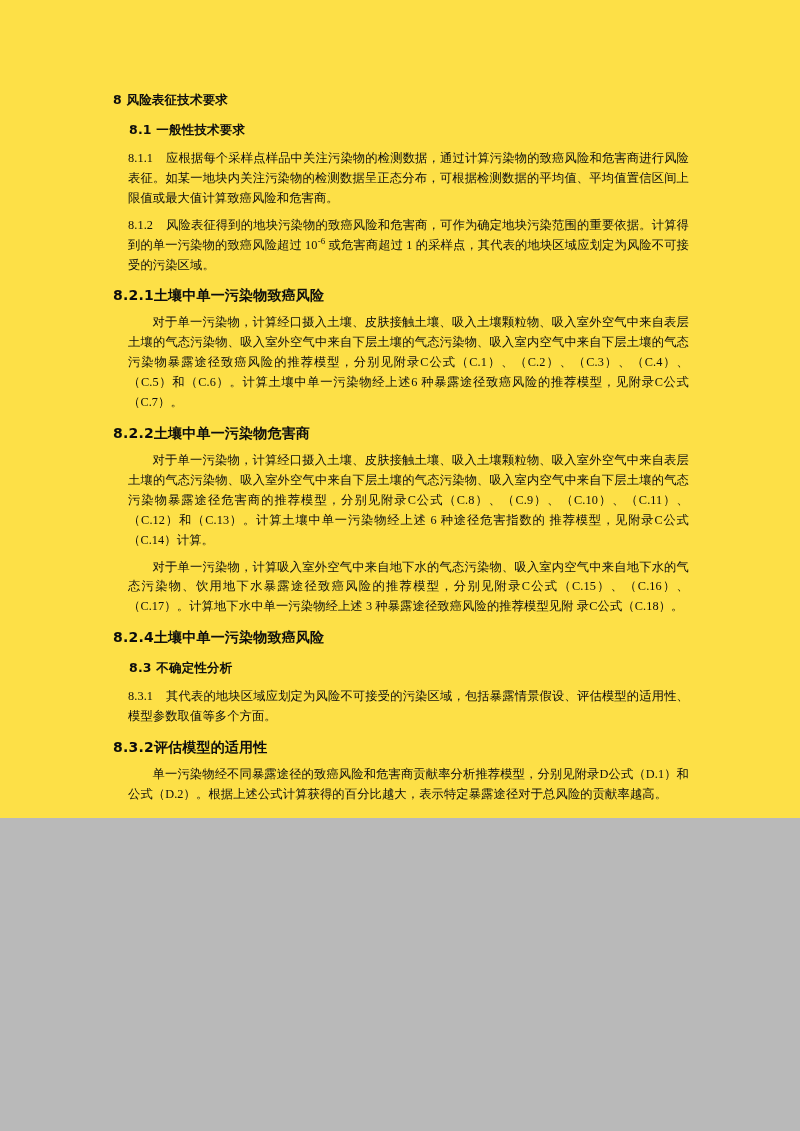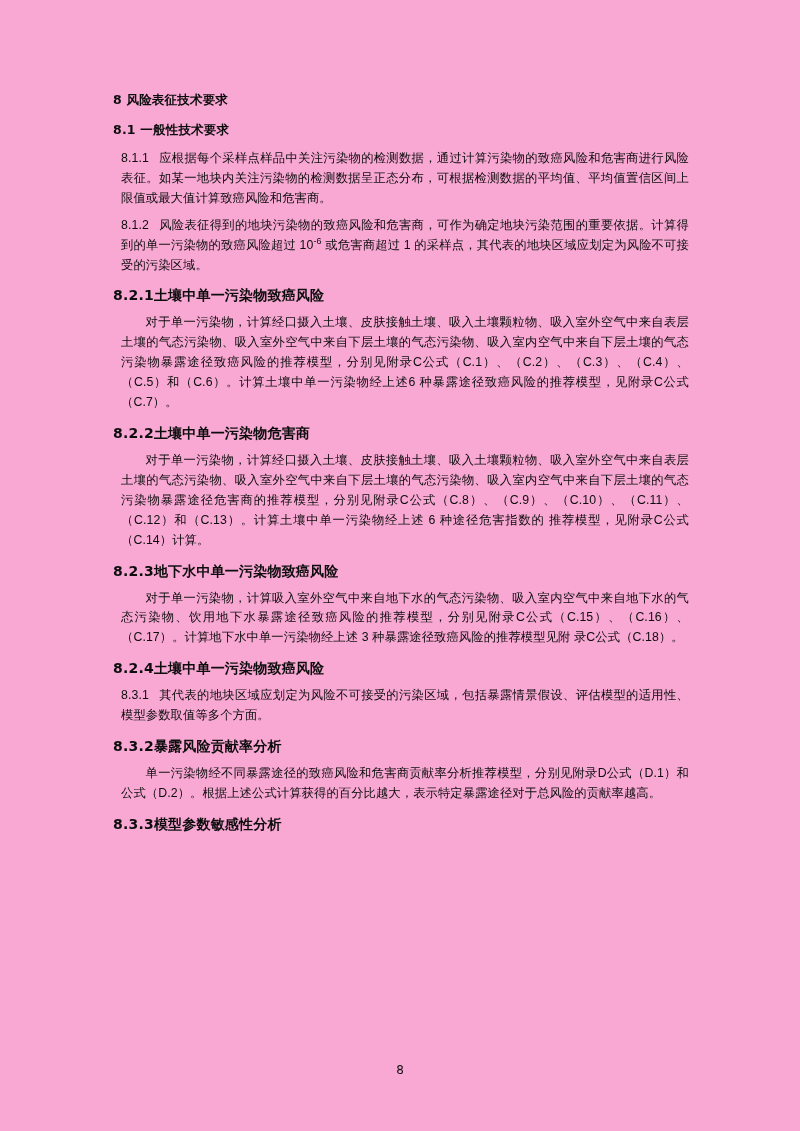--- a/index.html
+++ b/index.html
@@ -2,22 +2,22 @@
 <html><head>
 <meta charset="utf-8">
 <style>
   html, body {
     margin: 0;
     padding: 0;
     background: #b9b9b9;
   }
   .page {
     width: 800px;
-    height: 1131px;
-    background: #f9a8d4;
+    height: 818px;
+    background: #fde047;
     position: relative;
     box-sizing: border-box;
     font-family: "Liberation Serif", "DejaVu Serif", serif;
     color: #0d0d0d;
     overflow: hidden;
   }
   .content {
     position: absolute;
     left: 113px;
     top: 92px;
@@ -27,35 +27,35 @@
     font-family: "DejaVu Sans", "Liberation Sans", sans-serif;
     font-size: 12.5px;
     font-weight: bold;
     margin: 0 0 11px 0;
     letter-spacing: 0.2px;
   }
   h3.sub {
     font-family: "DejaVu Sans", "Liberation Sans", sans-serif;
     font-size: 12.5px;
     font-weight: bold;
-    margin: 13px 0 10px 0;
+    margin: 13px 0 10px 16px;
     letter-spacing: 0.2px;
   }
   h4.subsub {
     font-family: "DejaVu Sans", "Liberation Sans", sans-serif;
     font-size: 14px;
     font-weight: bold;
     margin: 12px 0 8px 0;
     letter-spacing: 0.2px;
   }
   p.para {
-    font-family: Liberation Sans, sans-serif;
+    font-family: Liberation Serif, serif;
     font-size: 12.3px;
     line-height: 1.62;
-    margin: 0 0 7px 8px;
+    margin: 0 0 7px 15px;
     text-align: justify;
     text-justify: inter-ideograph;
     letter-spacing: 0.1px;
   }
   p.indent {
     text-indent: 2em;
   }
   p.hang {
     
   }
@@ -100,36 +100,34 @@
     <h4 class="subsub">
       <span class="num">8.2.1</span><span>土壤中单一污染物致癌风险</span>
     </h4>
     <p class="para indent">对于单一污染物，计算经口摄入土壤、皮肤接触土壤、吸入土壤颗粒物、吸入室外空气中来自表层土壤的气态污染物、吸入室外空气中来自下层土壤的气态污染物、吸入室内空气中来自下层土壤的气态污染物暴露途径致癌风险的推荐模型，分别见附录C公式（C.1）、（C.2）、（C.3）、（C.4）、（C.5）和（C.6）。计算土壤中单一污染物经上述6 种暴露途径致癌风险的推荐模型，见附录C公式（C.7）。</p>
 
     <h4 class="subsub">
       <span class="num">8.2.2</span><span>土壤中单一污染物危害商</span>
     </h4>
     <p class="para indent">对于单一污染物，计算经口摄入土壤、皮肤接触土壤、吸入土壤颗粒物、吸入室外空气中来自表层土壤的气态污染物、吸入室外空气中来自下层土壤的气态污染物、吸入室内空气中来自下层土壤的气态污染物暴露途径危害商的推荐模型，分别见附录C公式（C.8）、（C.9）、（C.10）、（C.11）、（C.12）和（C.13）。计算土壤中单一污染物经上述 6 种途径危害指数的 推荐模型，见附录C公式（C.14）计算。</p>
 
-    <h4 class="subsub">
-      <span class="num">8.2.3</span><span>地下水中单一污染物致癌风险</span>
-    </h4>
     <p class="para indent">对于单一污染物，计算吸入室外空气中来自地下水的气态污染物、吸入室内空气中来自地下水的气态污染物、饮用地下水暴露途径致癌风险的推荐模型，分别见附录C公式（C.15）、（C.16）、（C.17）。计算地下水中单一污染物经上述 3 种暴露途径致癌风险的推荐模型见附 录C公式（C.18）。</p>
 
     <h4 class="subsub">
       <span class="num">8.2.4</span><span>土壤中单一污染物致癌风险</span>
     </h4>
 
+    <h3 class="sub">8.3   不确定性分析</h3>
 
     <p class="para hang">
       <span class="num">8.3.1</span><span>其代表的地块区域应划定为风险不可接受的污染区域，包括暴露情景假设、评估模型的适用性、模型参数取值等多个方面。</span>
     </p>
 
     <h4 class="subsub">
-      <span class="num">8.3.2</span><span>暴露风险贡献率分析</span>
+      <span class="num">8.3.2</span><span>评估模型的适用性</span>
     </h4>
     <p class="para indent">单一污染物经不同暴露途径的致癌风险和危害商贡献率分析推荐模型，分别见附录D公式（D.1）和公式（D.2）。根据上述公式计算获得的百分比越大，表示特定暴露途径对于总风险的贡献率越高。</p>
 
     <h4 class="subsub">
       <span class="num">8.3.3</span><span>模型参数敏感性分析</span>
     </h4>
 
   </div>
 
   <div class="pagenum">8</div>

